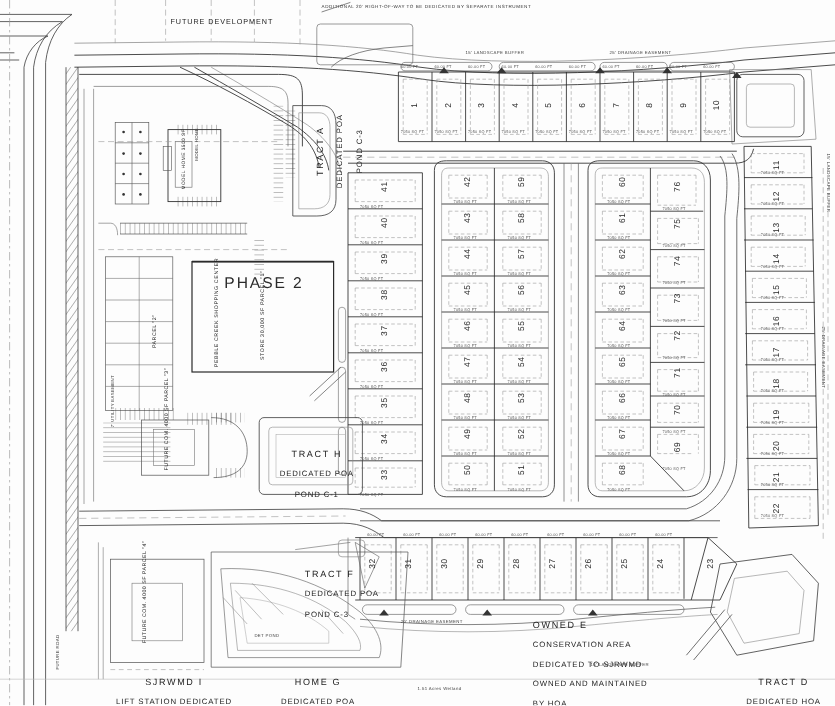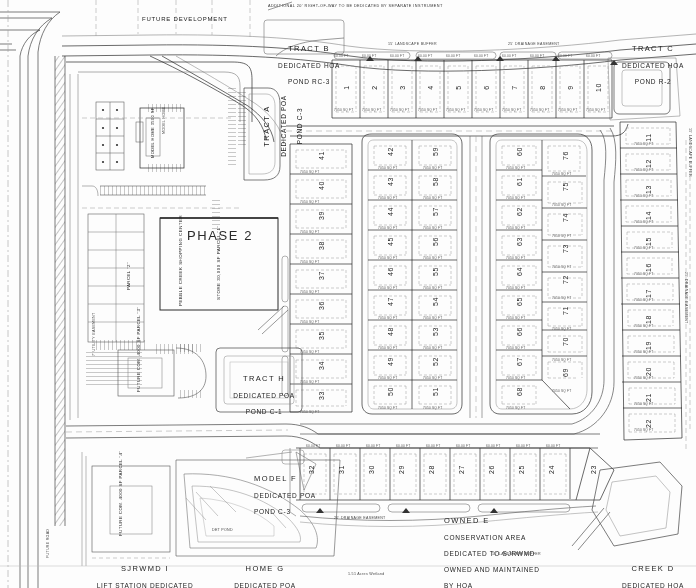--- a/index.html
+++ b/index.html
@@ -356,46 +356,36 @@
       <polygon points="406,508 410,513 402,513"></polygon>
       <polygon points="494,508 498,513 490,513"></polygon>
       <polygon points="614,60 618,65 610,65"></polygon>
     </g>
   </svg>
 
   <div class="lbl note" style="left:268px;top:4px;">ADDITIONAL 20' RIGHT-OF-WAY TO BE DEDICATED BY SEPARATE INSTRUMENT</div>
 
   <div class="lbl" style="left:142px;top:16px;font-size:6px;letter-spacing:.8px;">FUTURE DEVELOPMENT</div>
 
-  <div class="lbl tract" style="left:268px;top:36px;width:72px;">
-    <b>TRACT B</b><br>
-    <span>DEDICATED HOA</span><br>
-    <span>POND RC-3</span>
-  </div>
-
-  <div class="lbl tract" style="left:608px;top:36px;width:80px;">
-    <b>TRACT C</b><br>
-    <span>DEDICATED HOA</span><br>
-    <span>POND R-2</span>
-  </div>
+
 
   <div class="lbl tract rot90" style="left:254px;top:168px;width:74px;">
     <b>TRACT A</b><br>
     <span>DEDICATED POA</span><br>
     <span>POND C-3</span>
   </div>
 
   <div class="lbl tract" style="left:218px;top:366px;width:82px;">
     <b>TRACT H</b><br>
     <span>DEDICATED POA</span><br>
     <span>POND C-1</span>
   </div>
 
   <div class="lbl tract" style="left:244px;top:466px;width:76px;text-align:left;">
-    <b>MODEL F</b><br>
+    <b>TRACT F</b><br>
     <span>DEDICATED POA</span><br>
     <span>POND C-3</span>
   </div>
 
   <div class="lbl tract" style="left:434px;top:508px;width:120px;text-align:left;">
     <b>OWNED E</b><br>
     <span>CONSERVATION AREA</span><br>
     <span>DEDICATED TO SJRWMD</span><br>
     <span>OWNED AND MAINTAINED</span><br>
     <span>BY HOA</span>
@@ -409,21 +399,21 @@
   </div>
 
   <div class="lbl tract" style="left:206px;top:556px;width:108px;">
     <b>HOME G</b><br>
     <span>DEDICATED POA</span><br>
     <br>
     
   </div>
 
   <div class="lbl tract" style="left:604px;top:556px;width:88px;">
-    <b>CREEK D</b><br>
+    <b>TRACT D</b><br>
     <span>DEDICATED HOA</span><br>
     
   </div>
 
   <div class="lbl phase" style="left:164px;top:228px;width:112px;">PHASE 2</div>
   <div class="lbl rot90" style="left:178px;top:306px;width:62px;font-size:4.4px;letter-spacing:.5px;">PEBBLE CREEK SHOPPING CENTER</div>
   <div class="lbl rot90" style="left:216px;top:300px;width:52px;font-size:4.4px;letter-spacing:.5px;">STORE 30,000 SF PARCEL "1"</div>
   <div class="lbl rot90" style="left:126px;top:290px;width:50px;font-size:4.4px;">PARCEL "2"</div>
   <div class="lbl rot90" style="left:136px;top:392px;width:52px;font-size:4.4px;">FUTURE COM. 4000 SF PARCEL "3"</div>
   <div class="lbl rot90" style="left:118px;top:536px;width:58px;font-size:4.4px;">FUTURE COM. 4000 SF PARCEL "4"</div>

